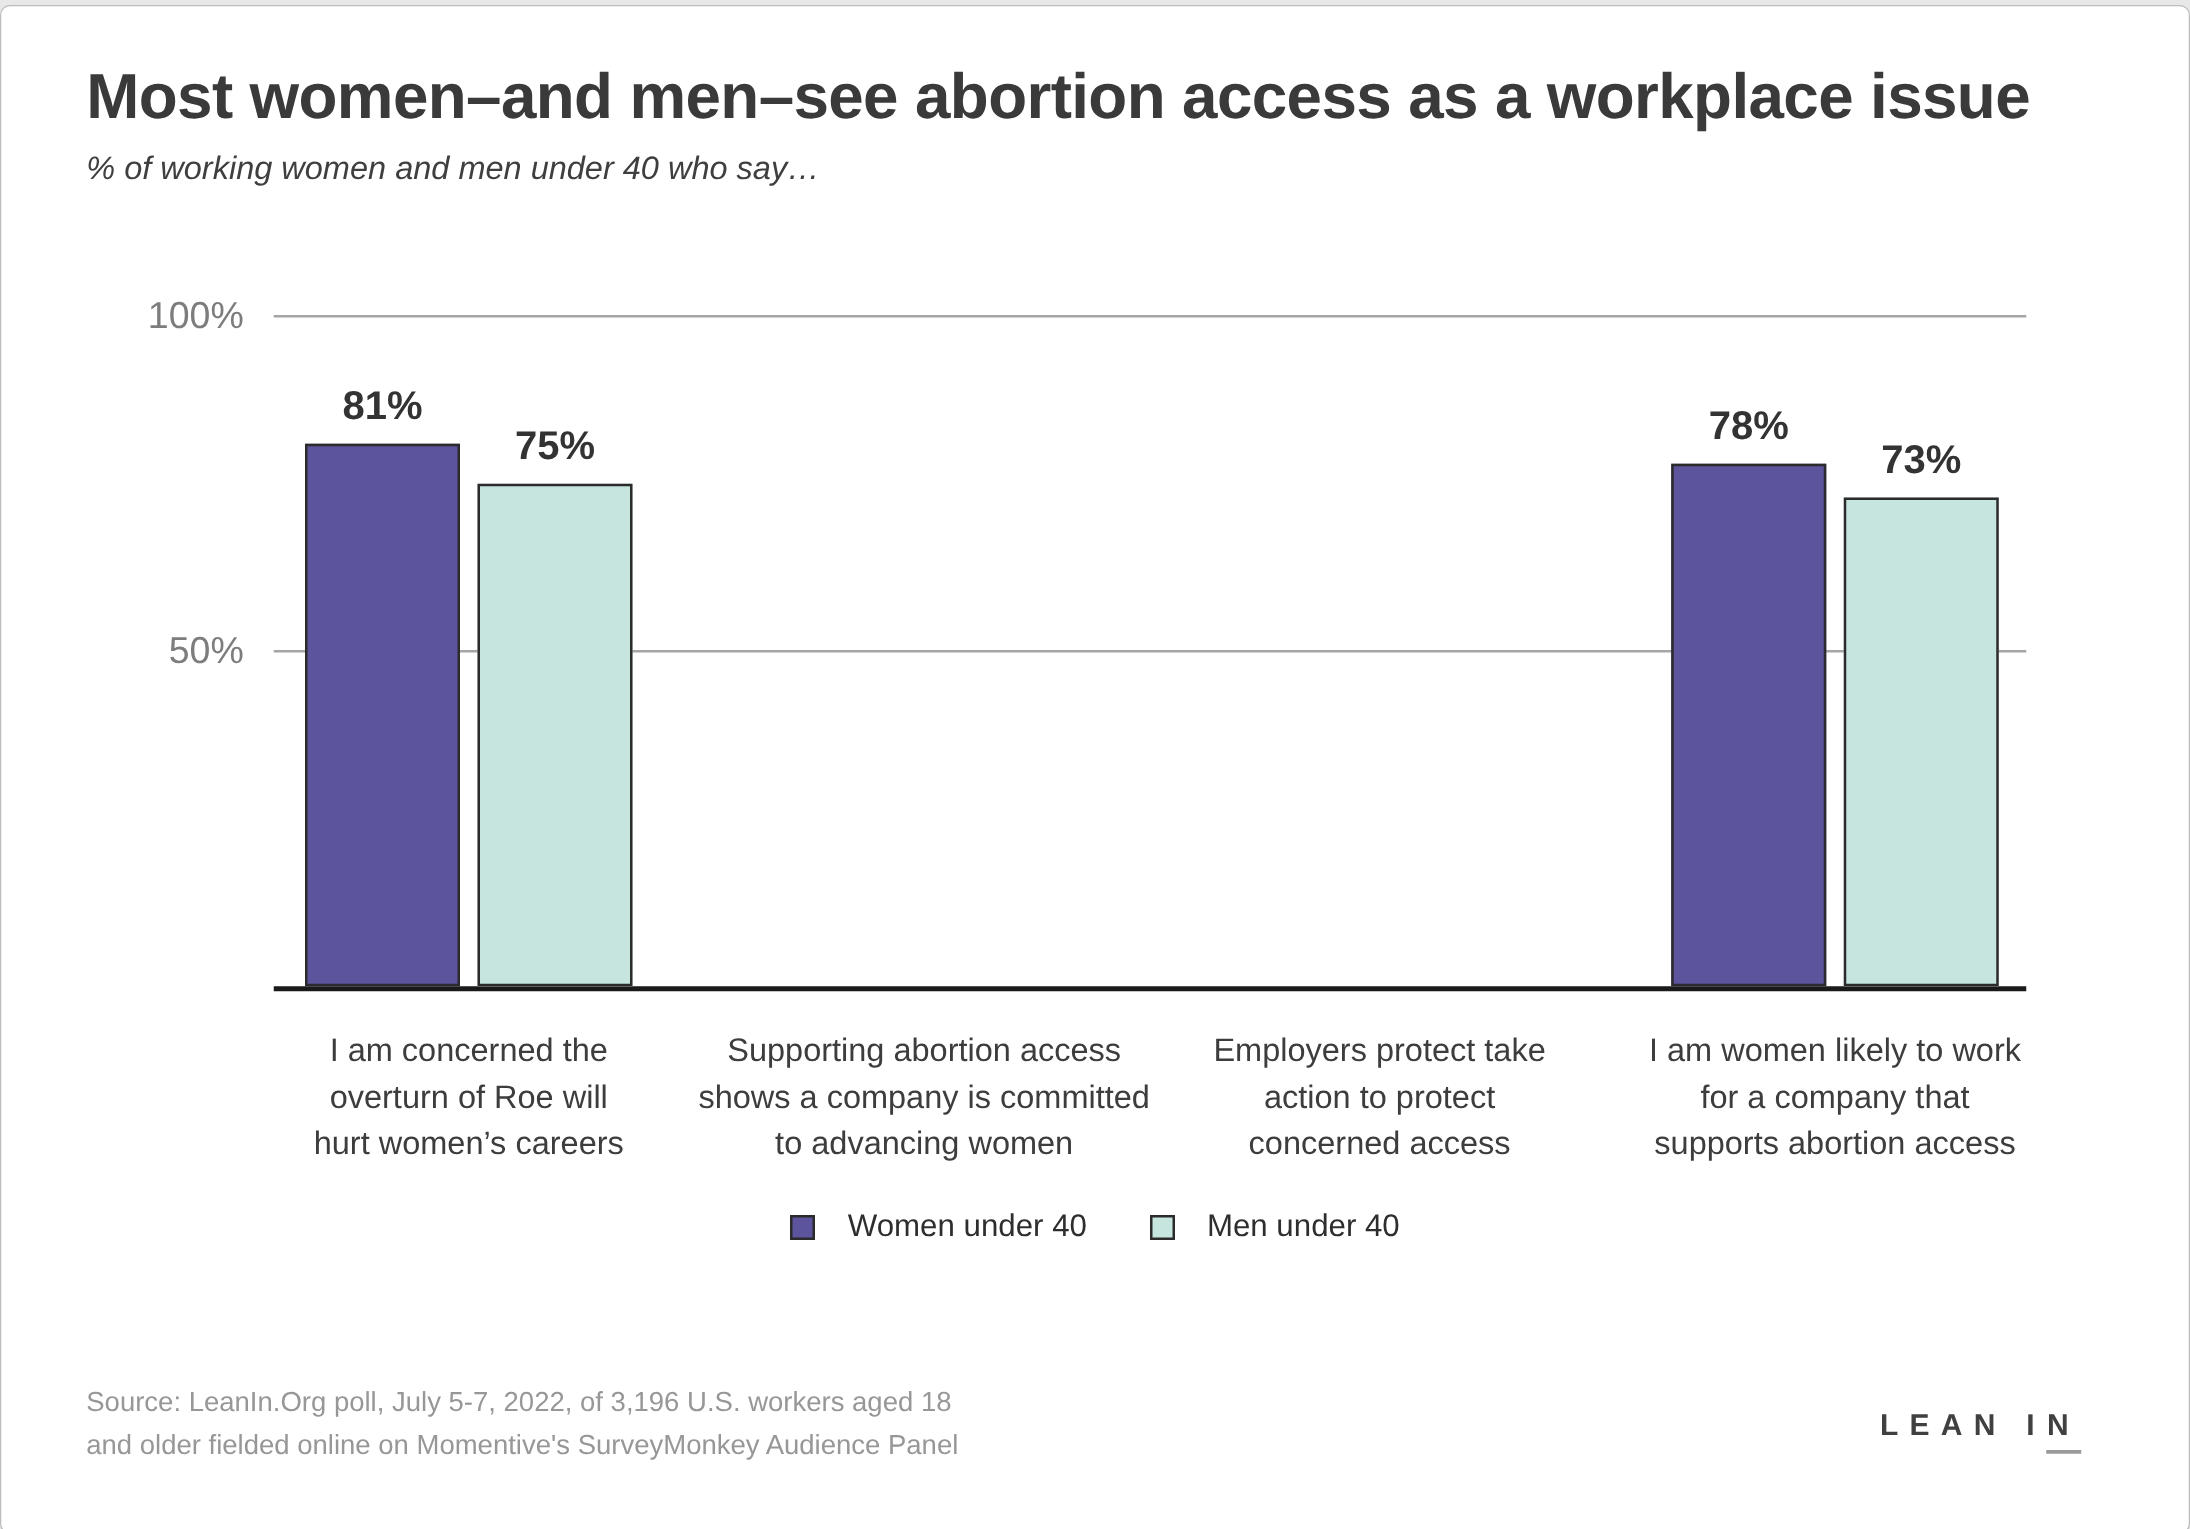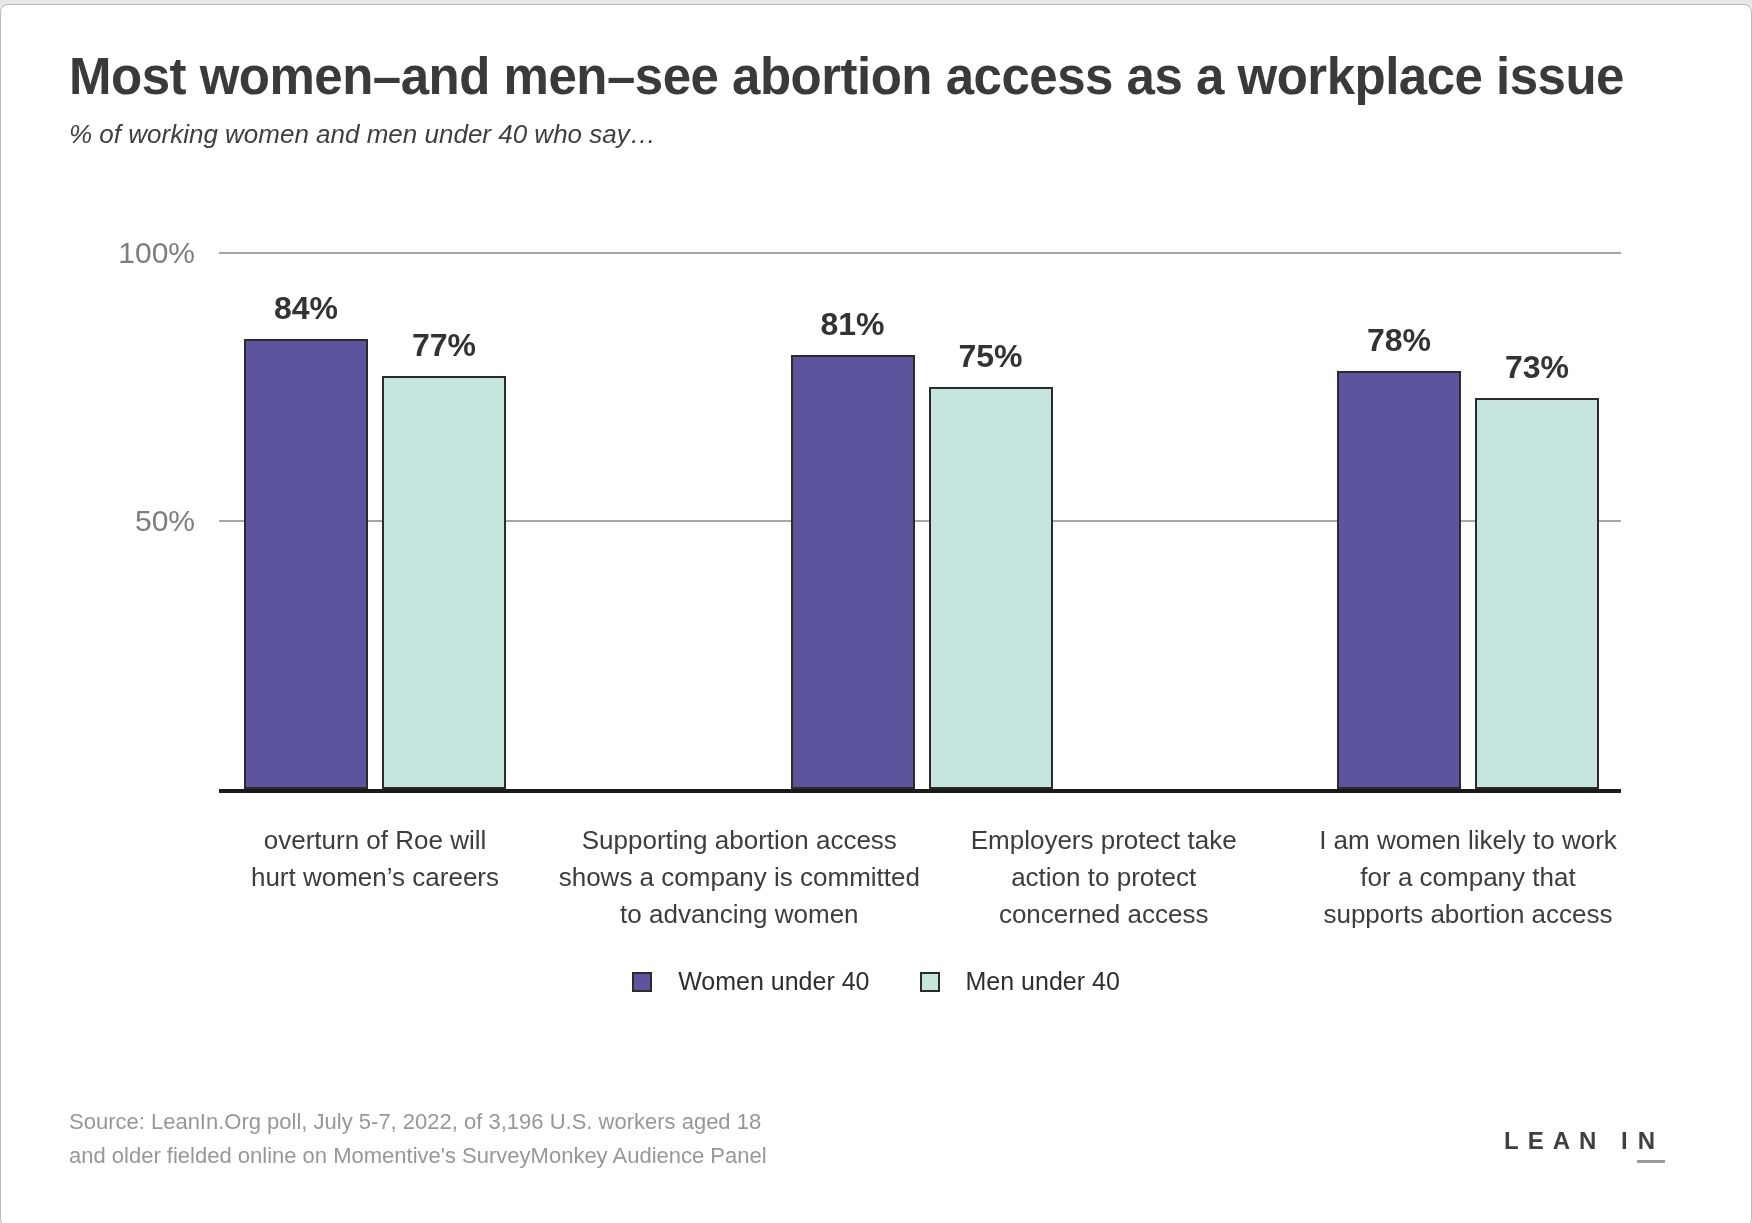--- a/index.html
+++ b/index.html
@@ -74,30 +74,20 @@
 
 <div class="page">
 
   <h1 class="title">Most women–and men–see abortion access as a workplace issue</h1>
   <div class="subtitle">% of working women and men under 40 who say…</div>
 
   <div class="plot">
     <div class="groups">
         <div class="bar-group">
           <div class="bar-col">
-            <div class="bar-value" style="bottom: calc(84% + 12px);">84%</div>
-            <div class="bar" style="height: 84%; background: rgb(92, 84, 157);"></div>
-          </div>
-          <div class="bar-col">
-            <div class="bar-value" style="bottom: calc(77% + 12px);">77%</div>
-            <div class="bar" style="height: 77%; background: rgb(197, 229, 222);"></div>
-          </div>
-        </div>
-        <div class="bar-group">
-          <div class="bar-col">
             <div class="bar-value" style="bottom: calc(81% + 12px);">81%</div>
             <div class="bar" style="height: 81%; background: rgb(92, 84, 157);"></div>
           </div>
           <div class="bar-col">
             <div class="bar-value" style="bottom: calc(75% + 12px);">75%</div>
             <div class="bar" style="height: 75%; background: rgb(197, 229, 222);"></div>
           </div>
         </div>
         <div class="bar-group">
           <div class="bar-col">
@@ -112,20 +102,21 @@
       </div>
   <div class="gridline" style="top: 0%;"></div>
       <div class="ytick" style="top: 0%;">100%</div>
       <div class="gridline" style="top: 50%;"></div>
       <div class="ytick" style="top: 50%;">50%</div>
     </div>
 
   <div class="cat-row">
       <div class="cat-cell">
         <div class="cat-label">
+          <div class="">I am concerned the</div>
           <div class="">overturn of Roe will</div>
           <div class="">hurt women’s careers</div>
         </div>
       </div>
       <div class="cat-cell">
         <div class="cat-label">
           <div class="">Supporting abortion access</div>
           <div class="">shows a company is committed</div>
           <div class="">to advancing women</div>
         </div>

